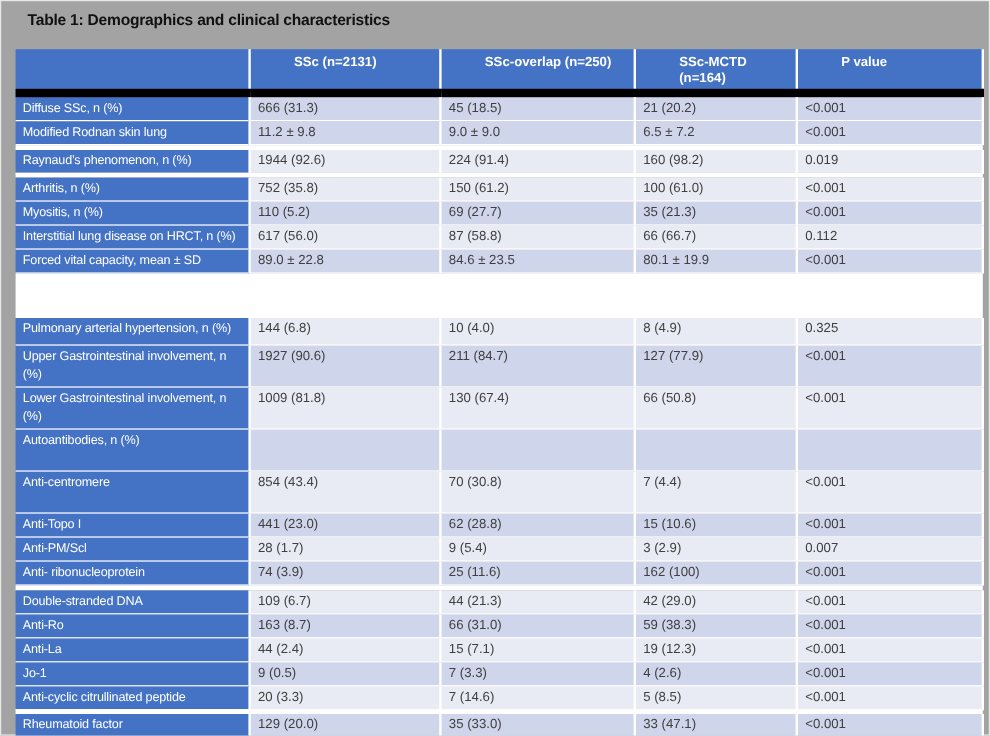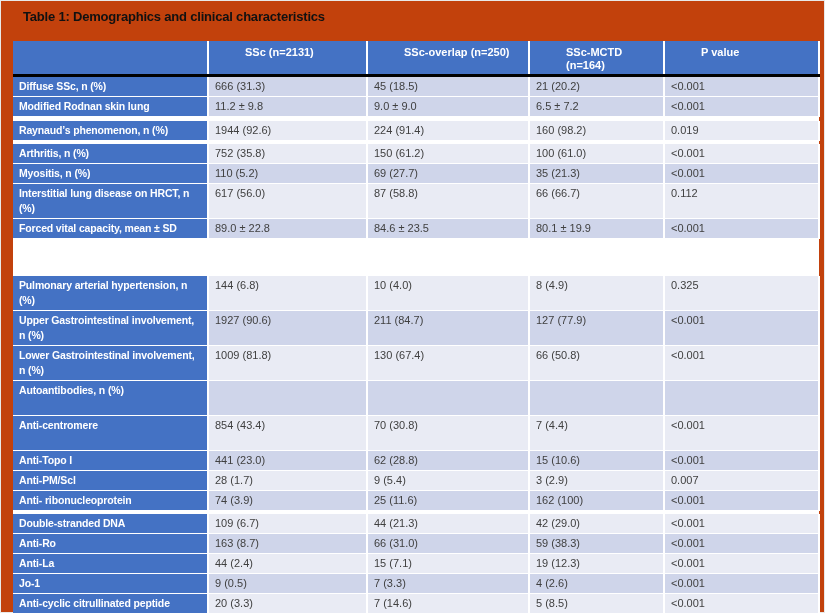--- a/index.html
+++ b/index.html
@@ -1,40 +1,40 @@
 <!DOCTYPE html>
 <html style="--blue: #4472C4; --bandDark: #CFD5EA; --bandLight: #E9EBF4; --headtext: #FFFFFF; --bodytext: #404040;"><head>
 <meta charset="utf-8">
 <style>
   html,body{margin:0;padding:0;}
   body{
     width:825px;height:613px;background:#ffffff;position:relative;
     font-family:"Liberation Sans",sans-serif;overflow:hidden;
   }
-  .page{position:absolute;inset:0;background:#c2410c;border:1px solid #e8e8e8;box-sizing:border-box;}
+  .page{position:absolute;inset:0;background:#a3a3a3;border:1px solid #e8e8e8;box-sizing:border-box;}
   .title{
     position:absolute;left:22px;top:8px;font-size:13px;font-weight:bold;color:#111;
     letter-spacing:-0.2px;
   }
   table.demo{
     position:absolute;left:12px;top:40px;width:806px;
     border-collapse:collapse;table-layout:fixed;
   }
   col.c0{width:195px}col.c1{width:159px}col.c2{width:162px}col.c3{width:135px}col.c4{width:155px}
   th,td{
     vertical-align:top;text-align:left;box-sizing:border-box;
     border-right:2px solid #fff;border-bottom:1px solid #fff;
     padding:2px 4px 2px 6px;line-height:13px;
   }
   thead th{
     background:var(--blue);color:var(--headtext);font-weight:bold;font-size:11px;
-    height:24px;border-bottom:3px solid #000000;padding-top:5px;padding-left:36px;
+    height:24px;border-bottom:7px solid #000000;padding-top:5px;padding-left:36px;
   }
   tbody th.rowlabel{
-    background:var(--blue);color:var(--headtext);font-weight:bold;font-size:10.5px;
+    background:var(--blue);color:var(--headtext);font-weight:normal;font-size:10.5px;
     letter-spacing:-0.15px;line-height:15px;padding-top:2px;
   }
   tbody td{color:var(--bodytext);font-size:11px;padding-top:3px;height:18px;}
   tr.dark td{background:var(--bandDark);}
   tr.light td{background:var(--bandLight);}
   tr.spacer td{height:4px;background:#fff;border:none;padding:0;}
   
   #table-body tr:nth-child(10) td, #table-body tr:nth-child(10) th{height:37px;}
   #table-body tr:nth-child(11) td, #table-body tr:nth-child(11) th{height:23px;}
   #table-body tr:nth-child(13) td, #table-body tr:nth-child(13) th,

